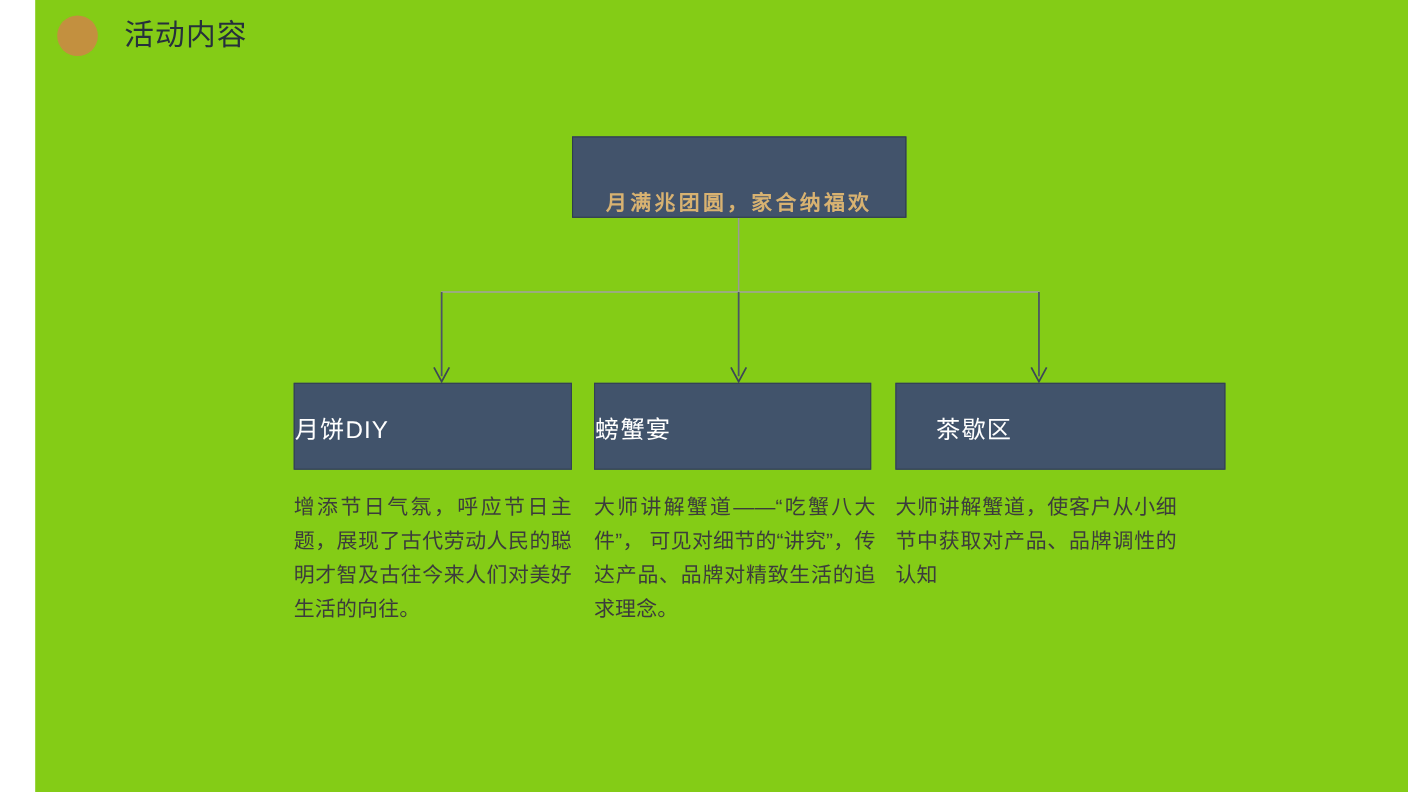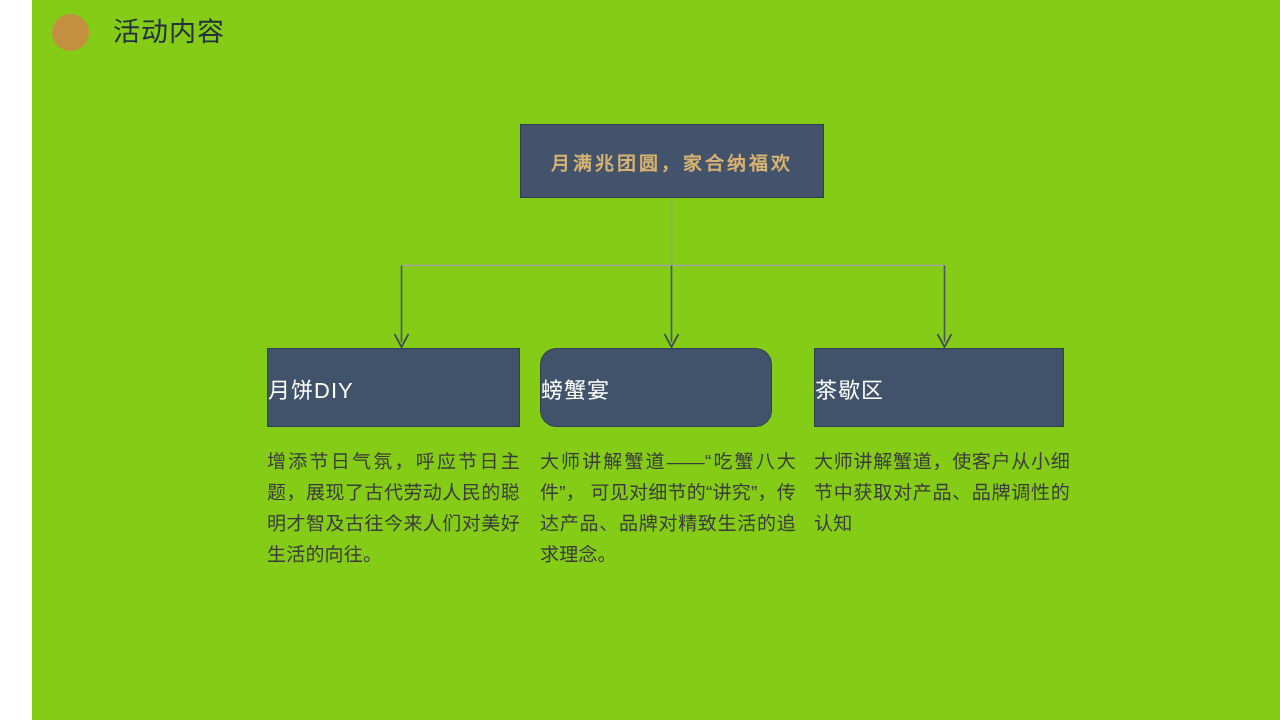--- a/index.html
+++ b/index.html
@@ -69,21 +69,21 @@
   .node-root {
     position: absolute;
     left: 488px;
     top: 124px;
     width: 304px;
     height: 74px;
     background: #42536b;
     border: 1px solid #2f3d4f;
     box-sizing: border-box;
     display: flex;
-    align-items: center;
+    align-items: flex-end;
     justify-content: center;
   }
   .node-root-label {
     color: #d8b271;
     font-size: 19px;
     font-weight: bold;
     letter-spacing: 3px;
     white-space: nowrap;
   }
 
@@ -116,25 +116,25 @@
     text-align: justify;
     text-justify: inter-ideograph;
     letter-spacing: 0.2px;
   }
 
   .branch-1 { left: 235px; }
   .branch-1 .branch-box { width: 253px; }
   .branch-1 .branch-desc { width: 253px; }
 
   .branch-2 { left: 508px; }
-  .branch-2 .branch-box { width: 232px; border-radius: 16px; }
+  .branch-2 .branch-box { width: 252px; }
   .branch-2 .branch-desc { width: 256px; }
 
   .branch-3 { left: 782px; }
-  .branch-3 .branch-box { width: 250px; }
+  .branch-3 .branch-box { width: 300px; padding-left: 36px; }
   .branch-3 .branch-desc { width: 256px; }
 </style>
 </head>
 <body>
 
 <div class="slide">
 
   <div class="header">
     <div class="header-dot"></div>
     <div class="header-title">活动内容</div>

